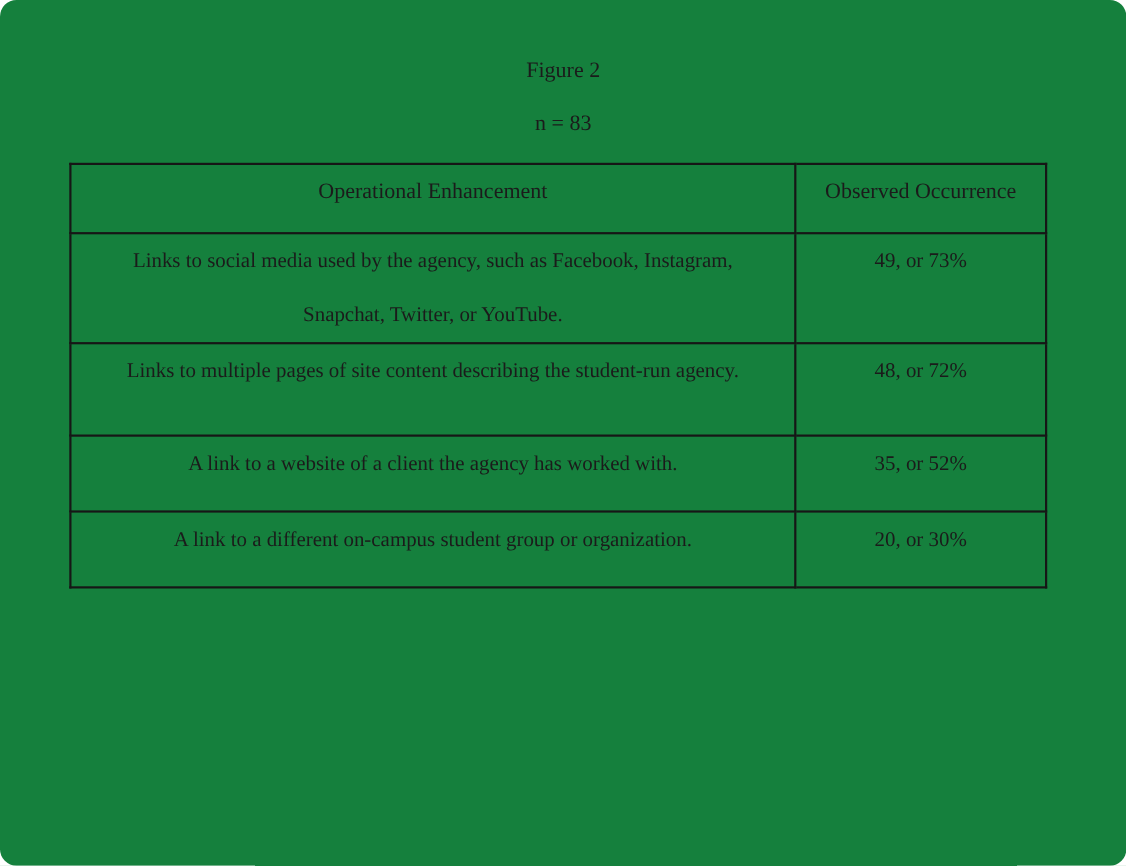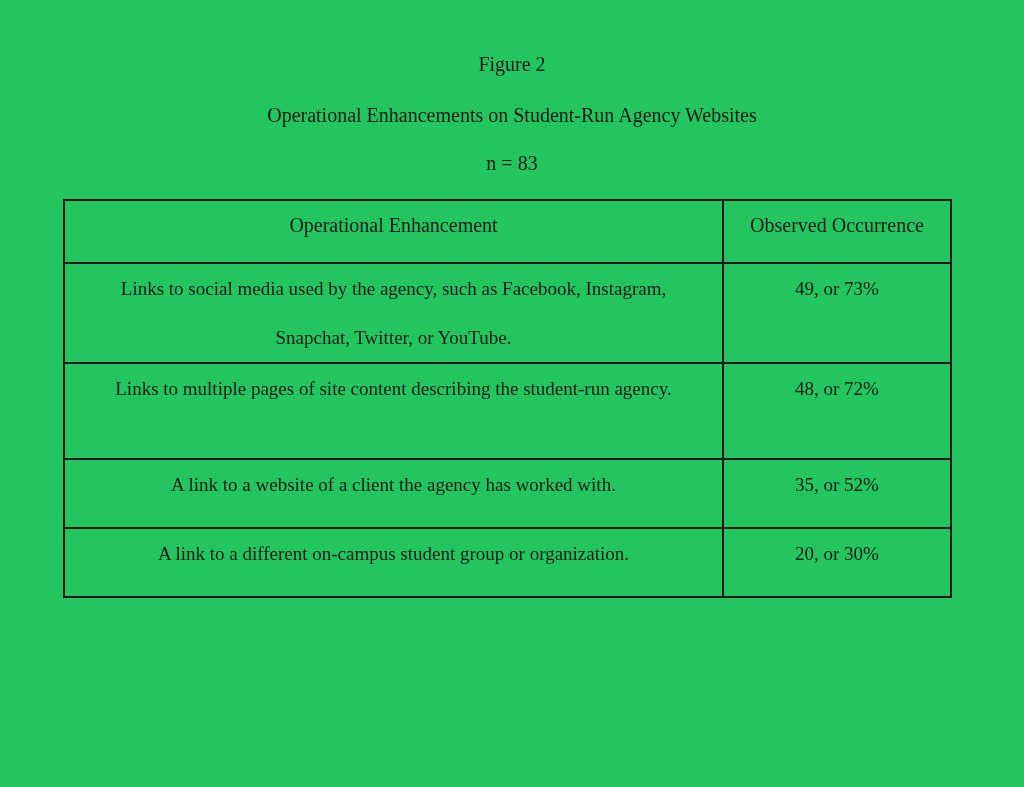--- a/index.html
+++ b/index.html
@@ -1,23 +1,24 @@
 <!DOCTYPE html>
 <html><head>
 <meta charset="utf-8">
 <style>
   html, body { margin: 0; padding: 0; background: #ffffff; }
   .page {
     position: relative;
     width: 1024px;
     height: 787px;
-    background: #22c55e;
+    background: #15803d;
     font-family: "Liberation Serif", "DejaVu Serif", serif;
     color: #1b1b1b;
     overflow: hidden;
+    border-radius: 15px;
   }
   .caption {
     width: 1024px;
     text-align: center;
     font-size: 20px;
     line-height: 24px;
   }
   .fig-label { margin: 52px 0 0 0; }
   .fig-title { margin: 27px 0 0 0; }
   .fig-n     { margin: 24px 0 0 0; }
@@ -36,32 +37,31 @@
     text-align: center;
     font-weight: normal;
     font-size: 19px;
     padding: 0 4px;
     overflow: hidden;
   }
   .line { line-height: 49px; white-space: nowrap; }
   th .line { font-size: 20px; }
   tr.r-head { height: 63px; }
   tr.r1 { height: 84px; font-family: Liberation Serif, serif; }
-  tr.r2 { height: 96px; }
+  tr.r2 { height: 84px; }
   tr.r3 { height: 69px; }
   tr.r4 { height: 70px; }
   tr.r5 { height: 69px; }
 </style>
 </head>
 <body>
 
 <div class="page">
 
   <div class="caption fig-label">Figure 2</div>
-  <div class="caption fig-title">Operational Enhancements on Student-Run Agency Websites</div>
   <div class="caption fig-n">n = 83</div>
 
   <table class="figure-table">
     <colgroup>
       <col class="col-enh">
       <col class="col-occ">
     </colgroup>
     <thead>
       <tr class="r-head">
         <th>

